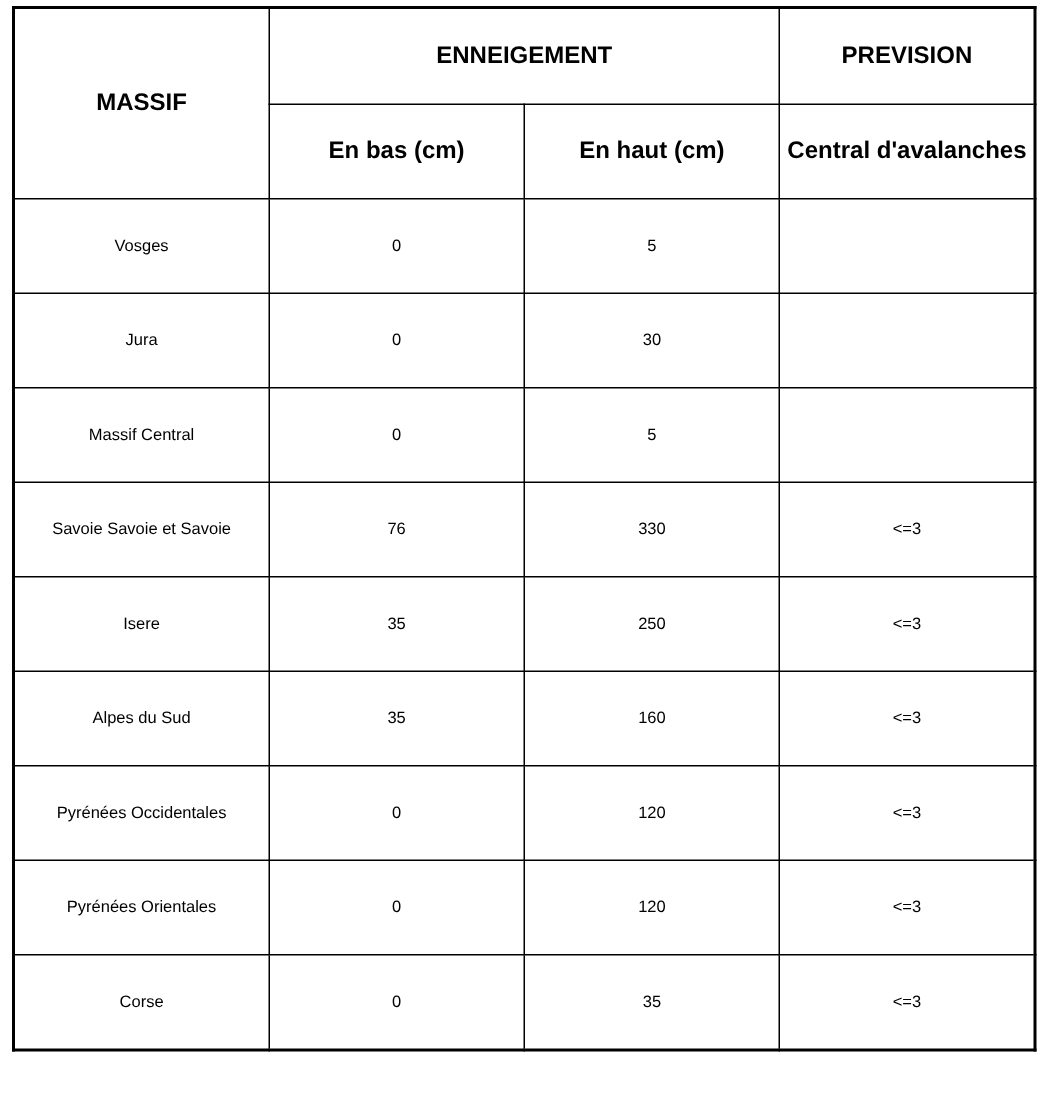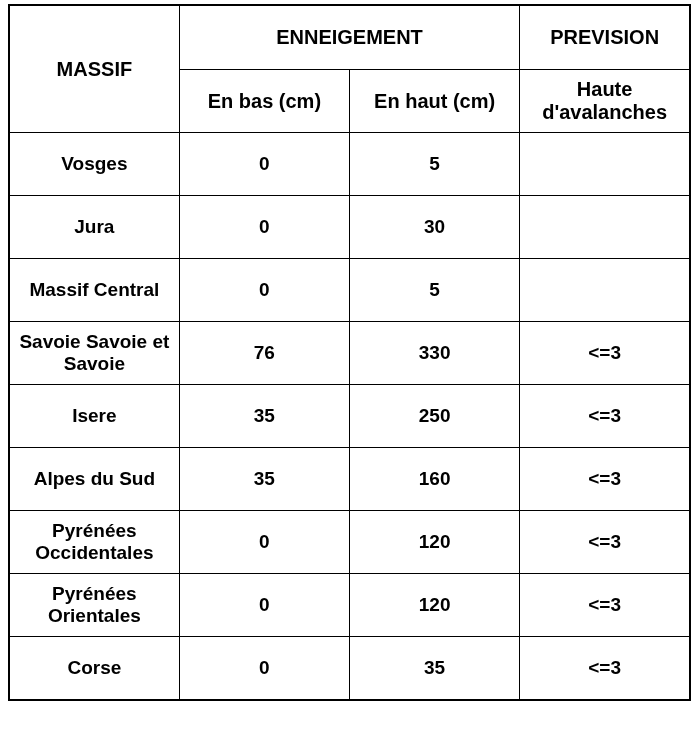--- a/index.html
+++ b/index.html
@@ -23,45 +23,45 @@
   table.snow-table th,
   table.snow-table td {
     border: 1.5px solid #000000;
     text-align: center;
     vertical-align: middle;
     padding: 0;
     overflow: hidden;
     background: #ffffff;
   }
   table.snow-table th {
-    font-size: 20px;
+    font-size: 16px;
     font-weight: bold;
   }
   table.snow-table td {
-    font-size: 19px;
-    font-weight: bold;
+    font-size: 11px;
+    font-weight: normal;
   }
   tr.header-row-top th { height: 63px; }
   tr.header-row-sub th { height: 62px; margin-left: 16px; }
   tbody tr td { height: 62px; }
 </style>
 </head>
 <body>
 
 <table class="snow-table">
   <thead>
     <tr class="header-row-top">
       <th rowspan="2">MASSIF</th>
       <th colspan="2">ENNEIGEMENT</th>
       <th>PREVISION</th>
     </tr>
     <tr class="header-row-sub">
       <th>En bas (cm)</th>
       <th>En haut (cm)</th>
-      <th>Haute d'avalanches</th>
+      <th>Central d'avalanches</th>
     </tr>
   </thead>
   <tbody id="table-body">
       <tr>
         <td>Vosges</td>
         <td>0</td>
         <td>5</td>
         <td></td>
       </tr>
       <tr>

